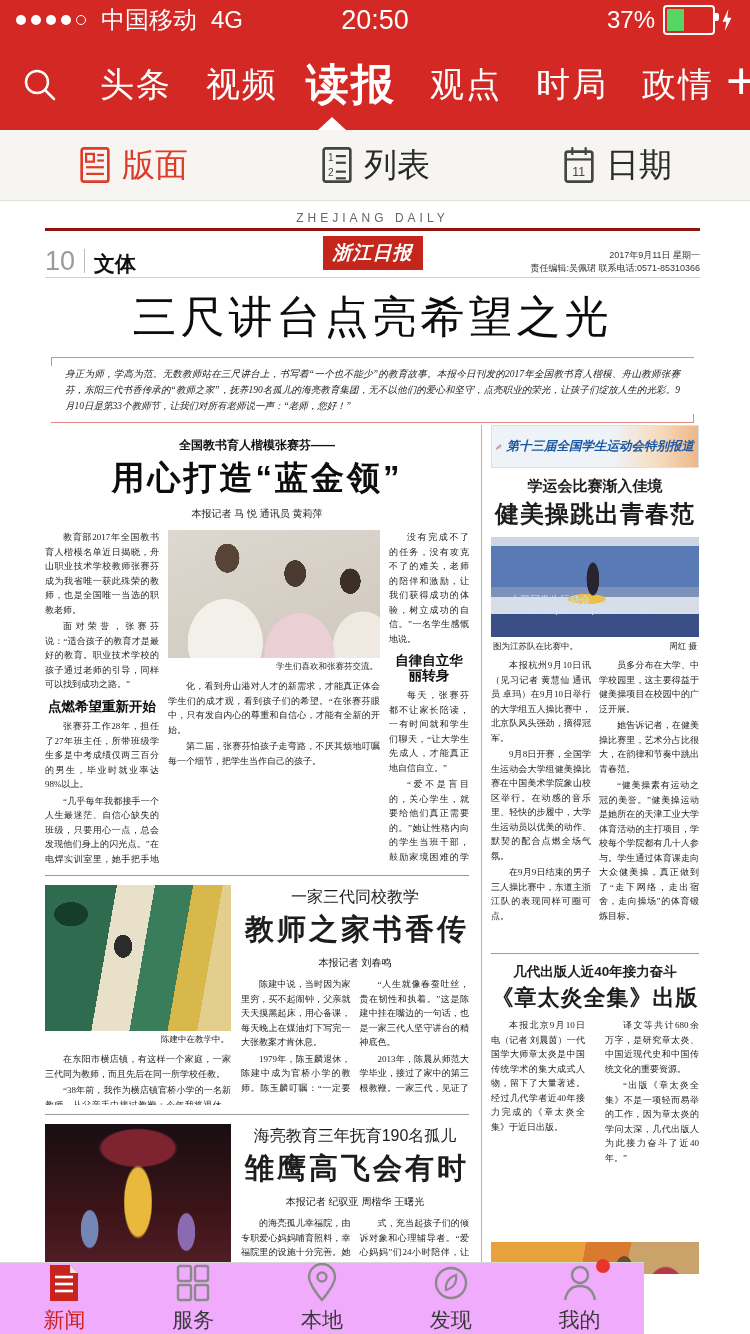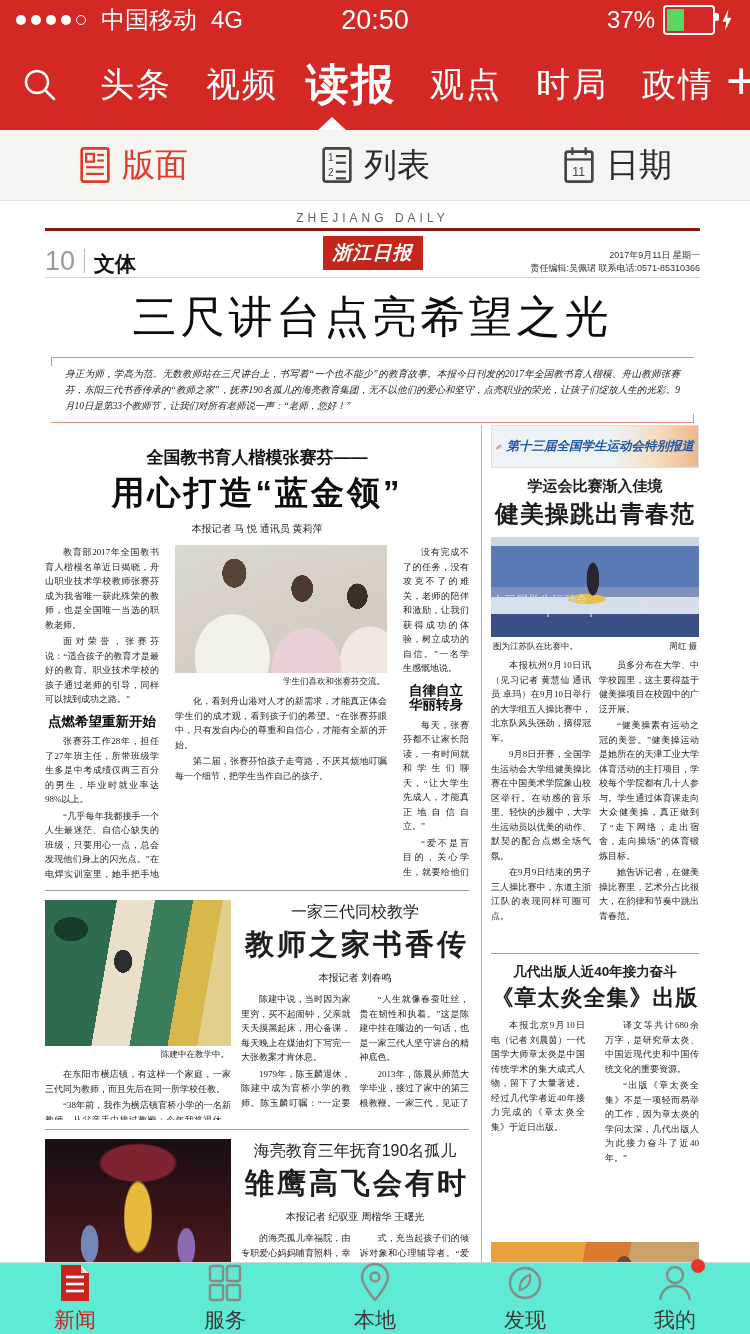--- a/index.html
+++ b/index.html
@@ -48,29 +48,29 @@
 
   .lead-h{font-size:44px;font-weight:400;letter-spacing:4px;text-align:center;margin-top:10px;color:#0d0d0d;}
   .intro{margin:10px 6px 0;border-top:1px solid #e08a80;border-bottom:1px solid #e08a80;padding:8px 14px;font-size:9.5px;font-style:italic;line-height:16px;color:#222;text-align:justify;position:relative;font-family:"Liberation Serif",serif;}
   .intro::before{content:"";position:absolute;left:0;top:0;width:1px;height:8px;background:#e08a80;}
   .intro::after{content:"";position:absolute;right:0;bottom:0;width:1px;height:8px;background:#e08a80;}
 
   .cols{display:flex;margin-top:2px;}
   .mainarea{width:424px;}
   .railarea{width:208px;border-left:1px solid #b5b5b5;padding-left:9px;margin-left:12px;}
 
-  .kicker{font-size:17px;font-weight:700;text-align:center;margin-top:21px;color:#111;}
+  .kicker{font-size:12px;font-weight:700;text-align:center;margin-top:12px;color:#111;}
   .h2{font-size:33px;font-weight:900;text-align:center;letter-spacing:3px;margin-top:2px;color:#0d0d0d;}
   .byline{font-size:10px;text-align:center;margin-top:6px;color:#222;}
 
   .t{font-size:9px;line-height:14.5px;text-align:justify;color:#1d1d1d;font-family:"Liberation Serif",serif;}
   .t p{margin:0 0 2px;text-indent:18px;}
   .subh{font-size:13.5px;font-weight:900;text-align:center;margin:8px 0 5px;color:#0d0d0d;font-family:"Liberation Sans",sans-serif;}
 
-  .mbody{display:flex;gap:16px;margin-top:9px;height:336px;overflow:hidden;}
+  .mbody{display:flex;gap:9px;margin-top:9px;height:336px;overflow:hidden;}
   .mcol1{width:114px;}
   .mcolm{width:212px;}
   .mcol3{flex:1;}
   .photo-main{height:128px;background:
       radial-gradient(20px 24px at 28% 22%, #584436 0 60%, transparent 61%),
       radial-gradient(18px 22px at 60% 34%, #4a3a30 0 60%, transparent 61%),
       radial-gradient(17px 21px at 86% 40%, #3c2f28 0 60%, transparent 61%),
       radial-gradient(62px 72px at 27% 88%, #f3f0ea 0 60%, transparent 61%),
       radial-gradient(58px 70px at 62% 98%, #eacfd4 0 60%, transparent 61%),
       radial-gradient(50px 60px at 92% 92%, #efe9e2 0 60%, transparent 61%),
@@ -105,36 +105,36 @@
 
   
   .banner{height:43px;background:linear-gradient(90deg,#eef3f8 0 58%,#f6ddc0 80%,#edb789);display:flex;align-items:center;gap:5px;padding:0 4px;border:1px solid #d8e0ea;box-sizing:border-box;}
   .banner-text{font-size:12.5px;font-weight:900;font-style:italic;color:#1c57a5;white-space:nowrap;}
   .rkicker{font-size:15px;font-weight:800;text-align:center;margin-top:9px;}
   .rh{font-size:24px;font-weight:900;text-align:center;letter-spacing:1px;margin-top:2px;}
   .photo-gym{height:100px;margin-top:7px;position:relative;background:
       radial-gradient(10px 26px at 49% 42%, #2a2330 0 60%, transparent 66%),
       radial-gradient(30px 8px at 46% 62%, #e8c04a 0 60%, transparent 66%),
       linear-gradient(180deg,#cdd7e4 0 9%,#5a7ab5 9% 50%,#7d91bb 50% 60%,#d8dee8 60% 77%,#3a4f86 77% 100%);}
-  .gymtxt{position:absolute;left:1px;bottom:22px;color:#cfe2f4;font-size:12px;line-height:10px;}
+  .gymtxt{position:absolute;left:19px;bottom:22px;color:#cfe2f4;font-size:10px;line-height:10px;}
   .rcap{display:flex;justify-content:space-between;font-size:8.5px;margin:4px 2px 0;color:#222;}
   .rcols{display:flex;gap:8px;height:286px;overflow:hidden;margin-top:5px;}
   .rcols .t{flex:1;}
   .rcols2{display:flex;gap:20px;height:220px;overflow:hidden;margin-top:5px;}
   .rcols2 .t{flex:1;}
   .photo-party{height:104px;margin-top:4px;background:
       radial-gradient(16px 16px at 16% 42%, #d8b23c 0 55%, transparent 60%),
       radial-gradient(26px 26px at 16% 42%, #b8291e 0 60%, transparent 64%),
       radial-gradient(34px 52px at 84% 55%, #b23a4a 0 60%, transparent 64%),
       radial-gradient(26px 40px at 64% 45%, #e8e4de 0 60%, transparent 64%),
       radial-gradient(12px 14px at 64% 22%, #6a4a38 0 60%, transparent 64%),
       linear-gradient(100deg,#e8a23c 0 42%,#d87a30 42% 62%,#caa36a 62% 100%);}
 
   
-  .tabbar{position:absolute;left:0;bottom:0;width:750px;height:71px;background:#5eead4;border-top:1px solid #d8d8d8;display:flex;text-align:center;}
+  .tabbar{position:absolute;left:0;bottom:0;width:644px;height:71px;background:#f0abfc;border-top:1px solid #d8d8d8;display:flex;text-align:center;}
   .tab{flex:1;display:flex;flex-direction:column;align-items:center;justify-content:center;gap:3px;}
   .tlabel{font-size:21px;color:#3a3a3a;}
   .tab.sel .tlabel{color:#c8241d;}
   .iconwrap{position:relative;height:40px;display:flex;align-items:center;}
   .badge{position:absolute;top:-4px;right:-10px;width:14px;height:14px;border-radius:50%;background:#e8342a;}
 </style>
 </head>
 <body>
 
 <div class="phone">
@@ -339,22 +339,22 @@
           <span>周红 摄</span>
         </div>
         <div class="rcols">
           <div class="t">
             <p>本报杭州9月10日讯（见习记者 黄慧仙 通讯员 卓玛）在9月10日举行的大学组五人操比赛中，北京队风头强劲，摘得冠军。</p>
             <p>9月8日开赛，全国学生运动会大学组健美操比赛在中国美术学院象山校区举行。在动感的音乐里、轻快的步履中，大学生运动员以优美的动作、默契的配合点燃全场气氛。</p>
             <p>在9月9日结束的男子三人操比赛中，东道主浙江队的表现同样可圈可点。</p>
           </div>
           <div class="t">
             <p>员多分布在大学、中学校园里，这主要得益于健美操项目在校园中的广泛开展。</p>
+            <p>她告诉记者，在健美操比赛里，艺术分占比很大，在韵律和节奏中跳出青春范。</p>
             <p>“健美操素有运动之冠的美誉。”健美操运动是她所在的天津工业大学体育活动的主打项目，学校每个学院都有几十人参与。学生通过体育课走向大众健美操，真正做到了“走下网络，走出宿舍，走向操场”的体育锻炼目标。</p>
-            <p>她告诉记者，在健美操比赛里，艺术分占比很大，在韵律和节奏中跳出青春范。</p>
           </div>
         </div>
 
         <div class="hrline"></div>
 
         <div class="rkicker" style="font-size:13.5px;">几代出版人近40年接力奋斗</div>
         <div class="rh" style="font-size:22px;">《章太炎全集》出版</div>
         <div class="rcols2">
           <div class="t">
             <p>本报北京9月10日电（记者 刘晨茵）一代国学大师章太炎是中国传统学术的集大成式人物，留下了大量著述。经过几代学者近40年接力完成的《章太炎全集》于近日出版。</p>

